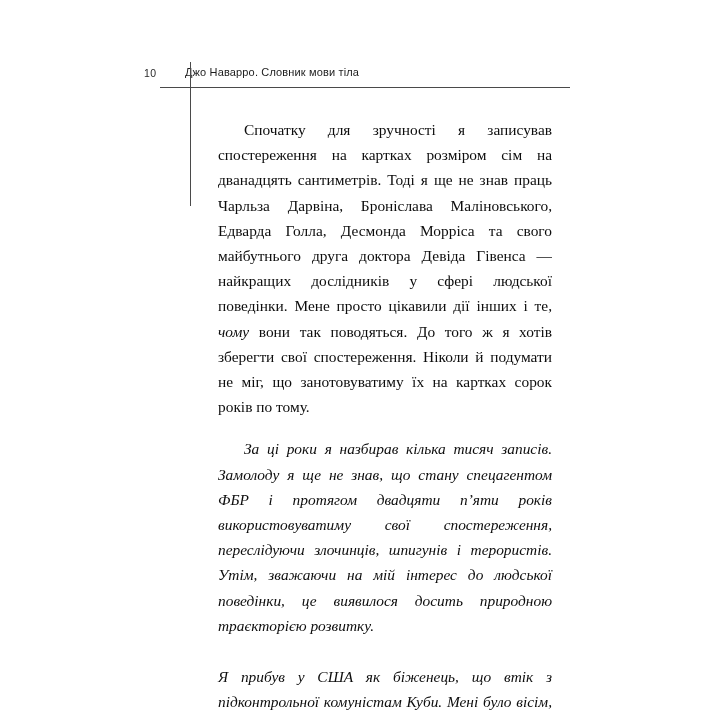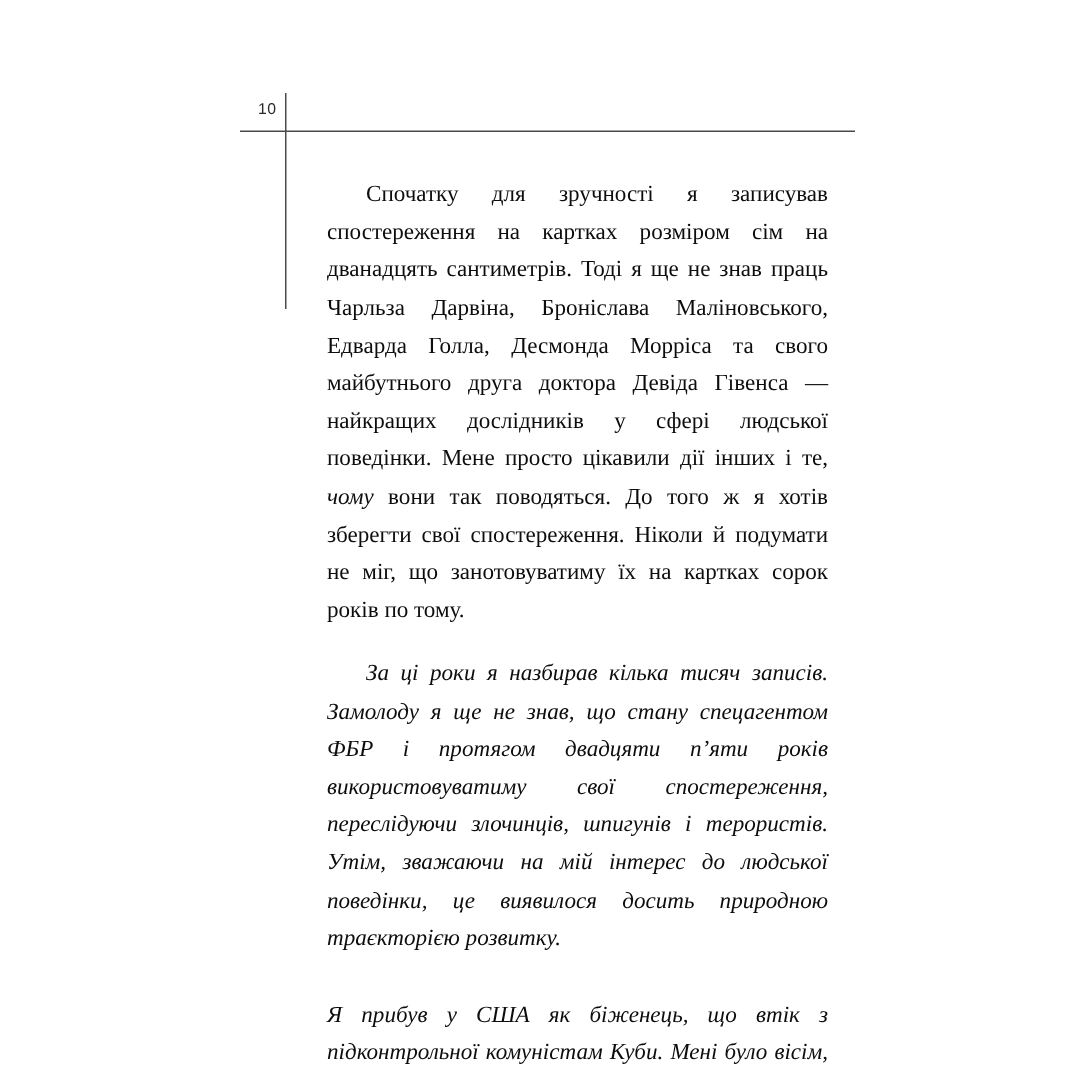--- a/index.html
+++ b/index.html
@@ -19,21 +19,21 @@
   .page {
     position: relative;
     width: 720px;
     height: 720px;
     background: #ffffff;
   }
 
   
   .running-head {
     position: absolute;
-    left: 172px;
+    left: 144px;
     top: 64px;
     width: 410px;
     height: 22px;
   }
 
   .folio {
     position: absolute;
     left: 0px;
     top: 2px;
     font-family: "Liberation Sans", sans-serif;
@@ -113,20 +113,21 @@
     font-style: italic;
   }
 </style>
 </head>
 <body>
 
 <div class="page">
 
   <div class="running-head">
     <span class="folio">10</span>
+    <span class="head-title">Джо Наварро. Словник мови тіла</span>
   </div>
 
   <div class="head-rule"></div>
   <div class="vert-rule"></div>
 
   <div class="textblock">
 
     <p class="para"><span>Спочатку для зручності я записував спостереження на картках розміром сім на дванадцять сантиметрів. Тоді я ще не знав праць Чарльза Дарвіна, Броніслава Маліновського, Едварда Голла, Десмонда Морріса та свого майбутнього друга доктора Девіда Гівенса — найкращих дослідників у сфері людської поведінки. Мене просто цікавили дії інших і те, </span><em>чому</em><span> вони так поводяться. До того ж я хотів зберегти свої спостереження. Ніколи й подумати не міг, що занотовуватиму їх на картках сорок років по тому.</span></p>
 
     <p class="para">За ці роки я назбирав кілька тисяч записів. Замолоду я ще не знав, що стану спецагентом ФБР і протягом двадцяти п’яти років використовуватиму свої спостереження, переслідуючи злочинців, шпигунів і терористів. Утім, зважаючи на мій інтерес до людської поведінки, це виявилося досить природною траєкторією розвитку.</p>

